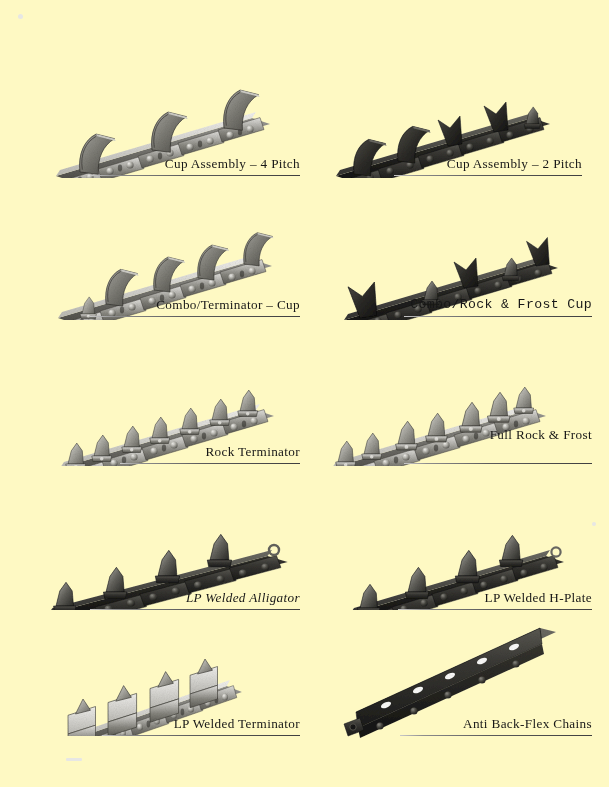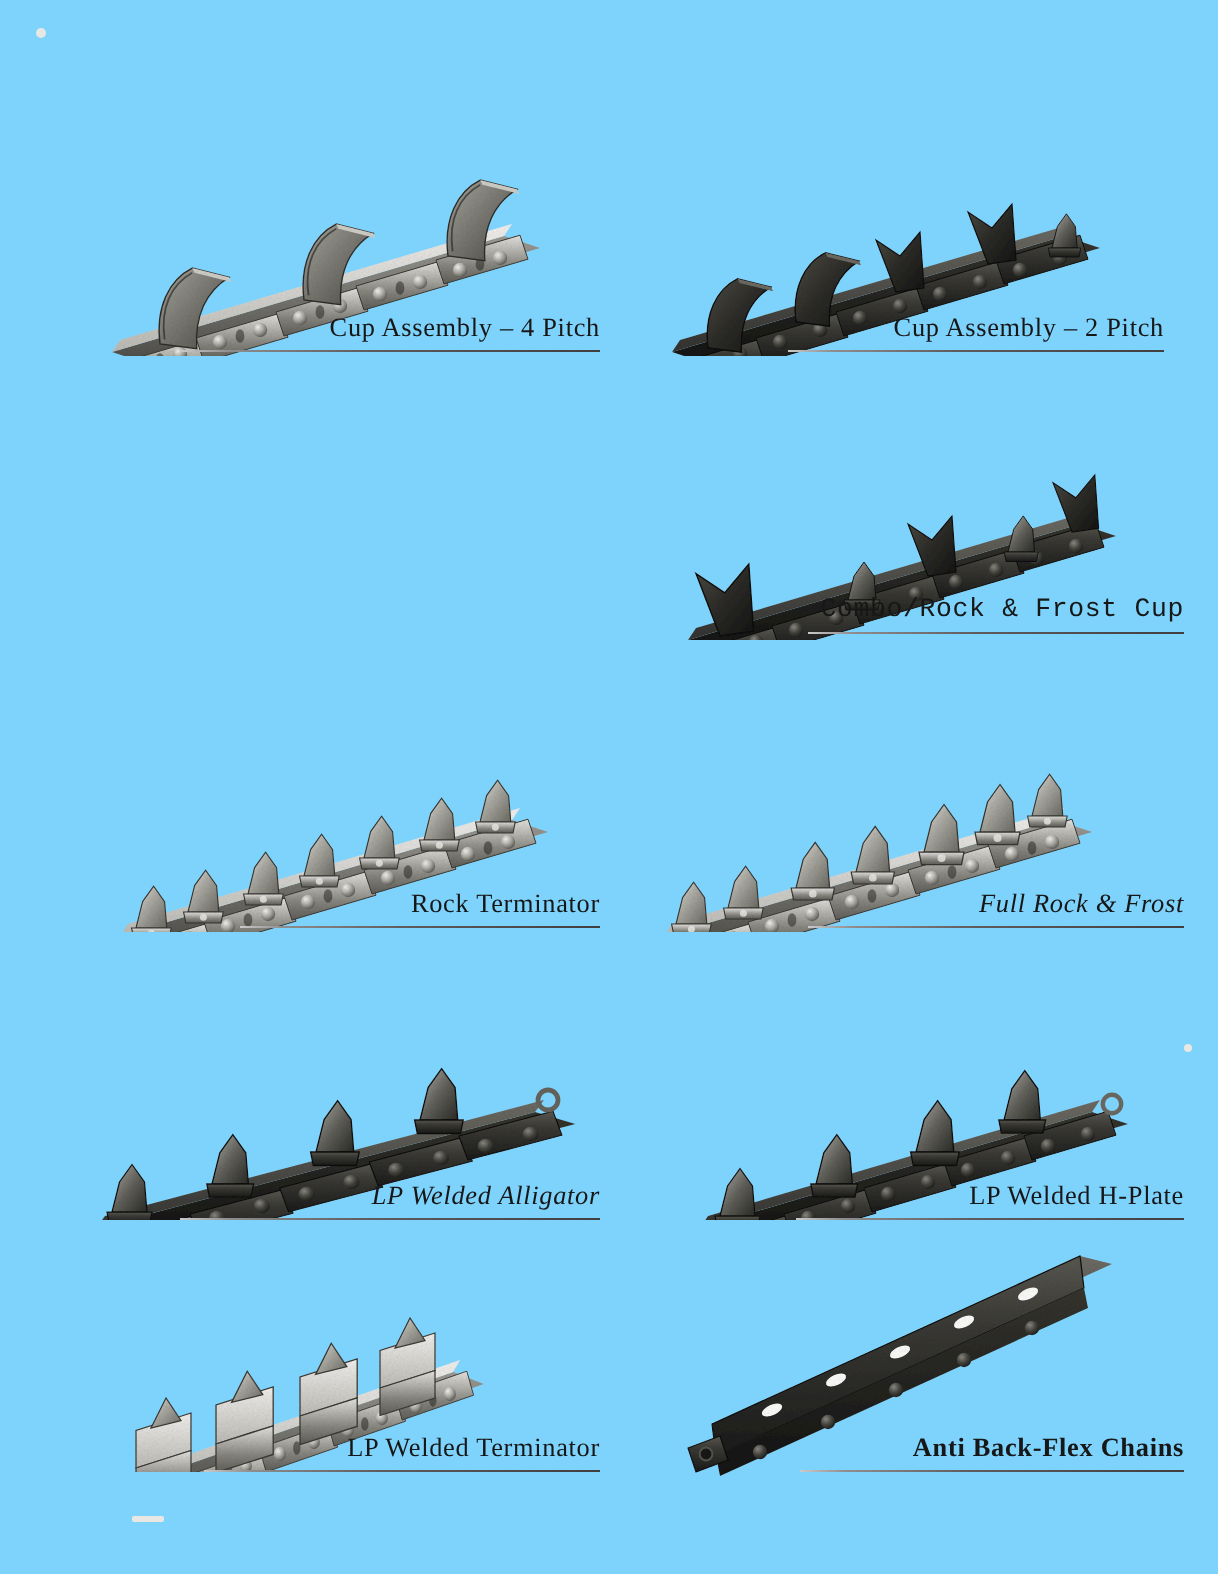--- a/index.html
+++ b/index.html
@@ -8,21 +8,21 @@
   html, body {
     width:609px; height:787px;
     background:#fdfdfc;
     font-family:"Liberation Serif", serif;
     overflow:hidden;
   }
 
   #page {
     position:relative;
     width:609px; height:787px;
-    background:#7dd3fc;
+    background:#fef9c3;
   }
 
   
   .product { position:absolute; }
 
   .photo {
     position:absolute;
     left:0; top:0;
     overflow:hidden;
   }
@@ -261,20 +261,46 @@
           <g transform="translate(190,-26) scale(0.9)">
               <use href="#toothPartDark"></use>
             </g>
         </g>
       </svg>
     </div>
     <div class="caption" style="left:0; top:118px; width:262px;">Cup Assembly – 2 Pitch</div>
     <div class="rule" style="left:74px; top:137px; width:188px;"></div>
   </div>
 
+  <div class="product" style="left:42px; top:192px; width:270px; height:146px;">
+    <div class="photo">
+      <svg width="270" height="128" viewBox="0 0 270 128" filter="url(#grain)">
+        <g transform="translate(16,100)">
+          <use href="#strandBright"></use>
+          <g transform="translate(48,12) scale(1.05)">
+              <use href="#cupPart"></use>
+            </g>
+          <g transform="translate(96,-2) scale(1.0)">
+              <use href="#cupPart"></use>
+            </g>
+          <g transform="translate(140,-14) scale(1.0)">
+              <use href="#cupPart"></use>
+            </g>
+          <g transform="translate(186,-28) scale(0.95)">
+              <use href="#cupPart"></use>
+            </g>
+          <g transform="translate(24,22) scale(0.9)">
+              <use href="#toothPart"></use>
+            </g>
+        </g>
+      </svg>
+    </div>
+    <div class="caption" style="left:0; top:105px; width:258px;">Combo/Terminator – Cup</div>
+    <div class="rule" style="left:48px; top:124px; width:210px;"></div>
+  </div>
 
   <div class="product" style="left:330px; top:192px; width:272px; height:146px;">
     <div class="photo">
       <svg width="272" height="128" viewBox="0 0 272 128" filter="url(#grain)">
         <g transform="translate(14,102)">
           <use href="#strandDark"></use>
           <g transform="translate(16,24) scale(1.2)">
               <use href="#wingPart"></use>
             </g>
           <g transform="translate(80,6)  scale(1.0)">
@@ -351,21 +377,21 @@
             </g>
           <g transform="translate(158,-26) scale(1.25)">
               <use href="#toothPart"></use>
             </g>
           <g transform="translate(184,-34) scale(1.1)">
               <use href="#toothPart"></use>
             </g>
         </g>
       </svg>
     </div>
-    <div class="caption" style="left:0; top:96px; width:274px;font-style:italic;">Full Rock &amp; Frost</div>
+    <div class="caption" style="left:0; top:79px; width:274px;">Full Rock &amp; Frost</div>
     <div class="rule" style="left:86px; top:115px; width:188px;"></div>
   </div>
 
   <div class="product" style="left:30px; top:498px; width:282px; height:130px;">
     <div class="photo">
       <svg width="282" height="112" viewBox="0 0 282 112" filter="url(#grain)">
         <g transform="translate(18,90)">
           <g transform="scale(1.12,1)">
               <use href="#strandDark"></use>
             </g>
@@ -464,21 +490,21 @@
             <circle cx="106" cy="75" r="3.6"></circle>
             <circle cx="140" cy="60" r="3.6"></circle>
             <circle cx="174" cy="44" r="3.6"></circle>
           </g>
 
           <path d="M2,104 L18,98 L22,110 L6,116 Z" fill="url(#gDark)" stroke="#0d0d0c" stroke-width="0.6"></path>
           <circle cx="11" cy="107" r="3.2" fill="#1a1a18" stroke="#55544d" stroke-width="1"></circle>
         </g>
       </svg>
     </div>
-    <div class="caption" style="left:0; top:96px; width:256px;font-weight:bold;">Anti Back-Flex Chains</div>
+    <div class="caption" style="left:0; top:96px; width:256px;">Anti Back-Flex Chains</div>
     <div class="rule" style="left:64px; top:115px; width:192px;"></div>
   </div>
 
   <div class="speck" style="left:18px; top:14px; width:5px; height:5px;"></div>
   <div class="speck" style="left:592px; top:522px; width:4px; height:4px;"></div>
   <div class="speck" style="left:66px; top:758px; width:16px; height:3px; border-radius:1px;"></div>
 
 </div>
 
 </body></html>

